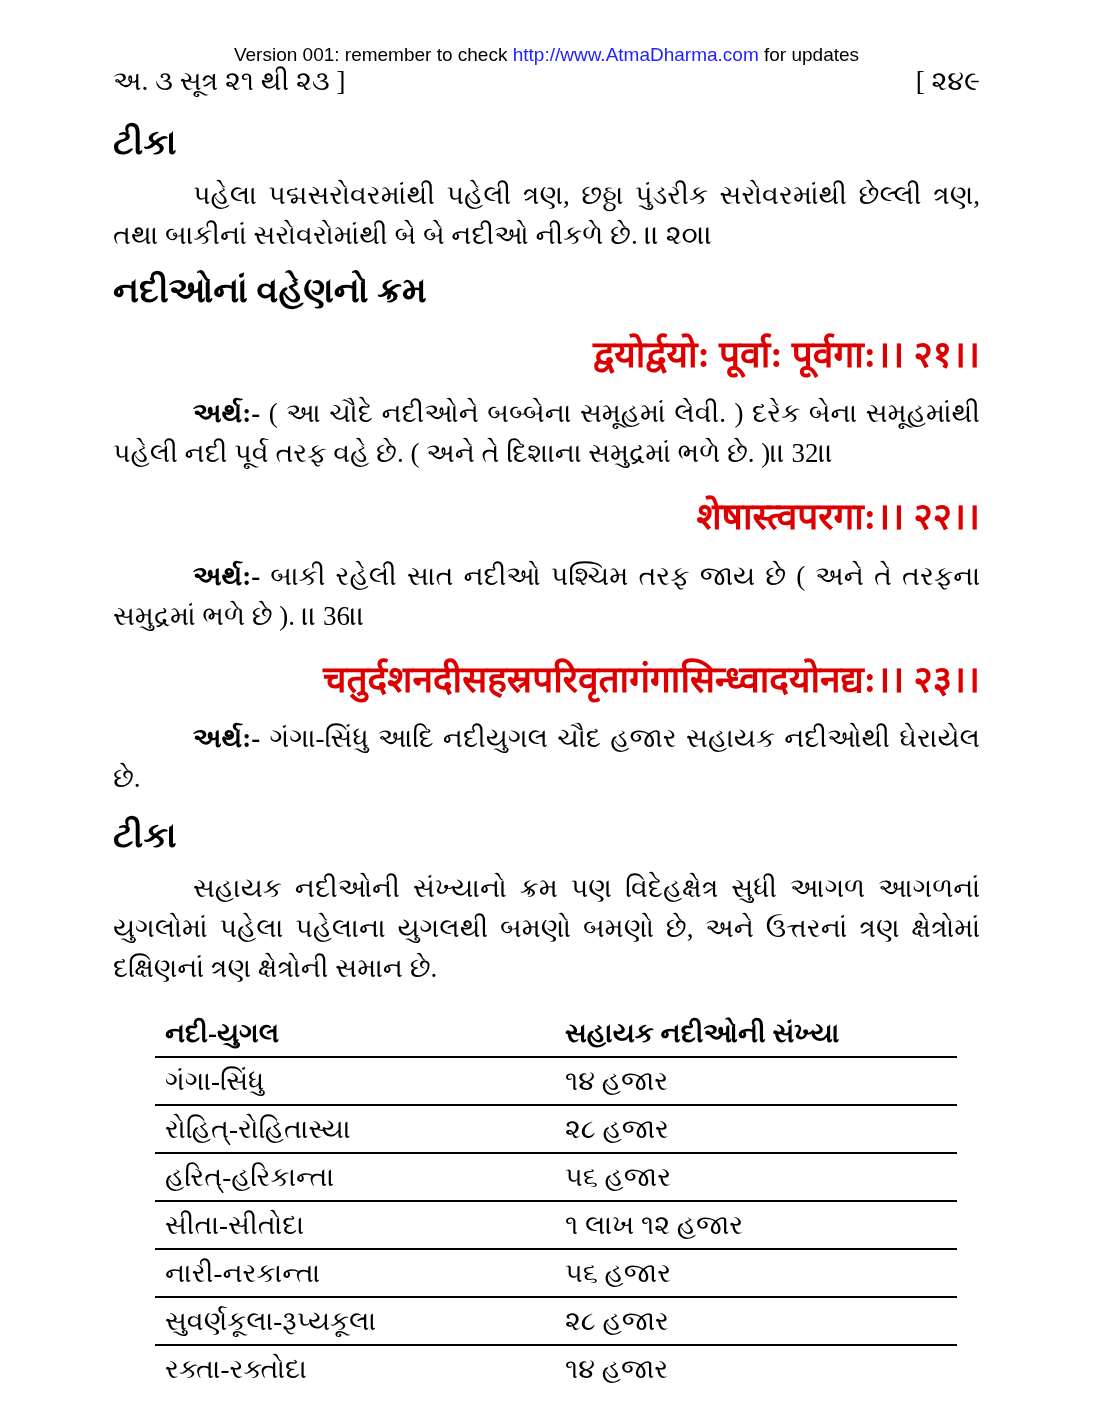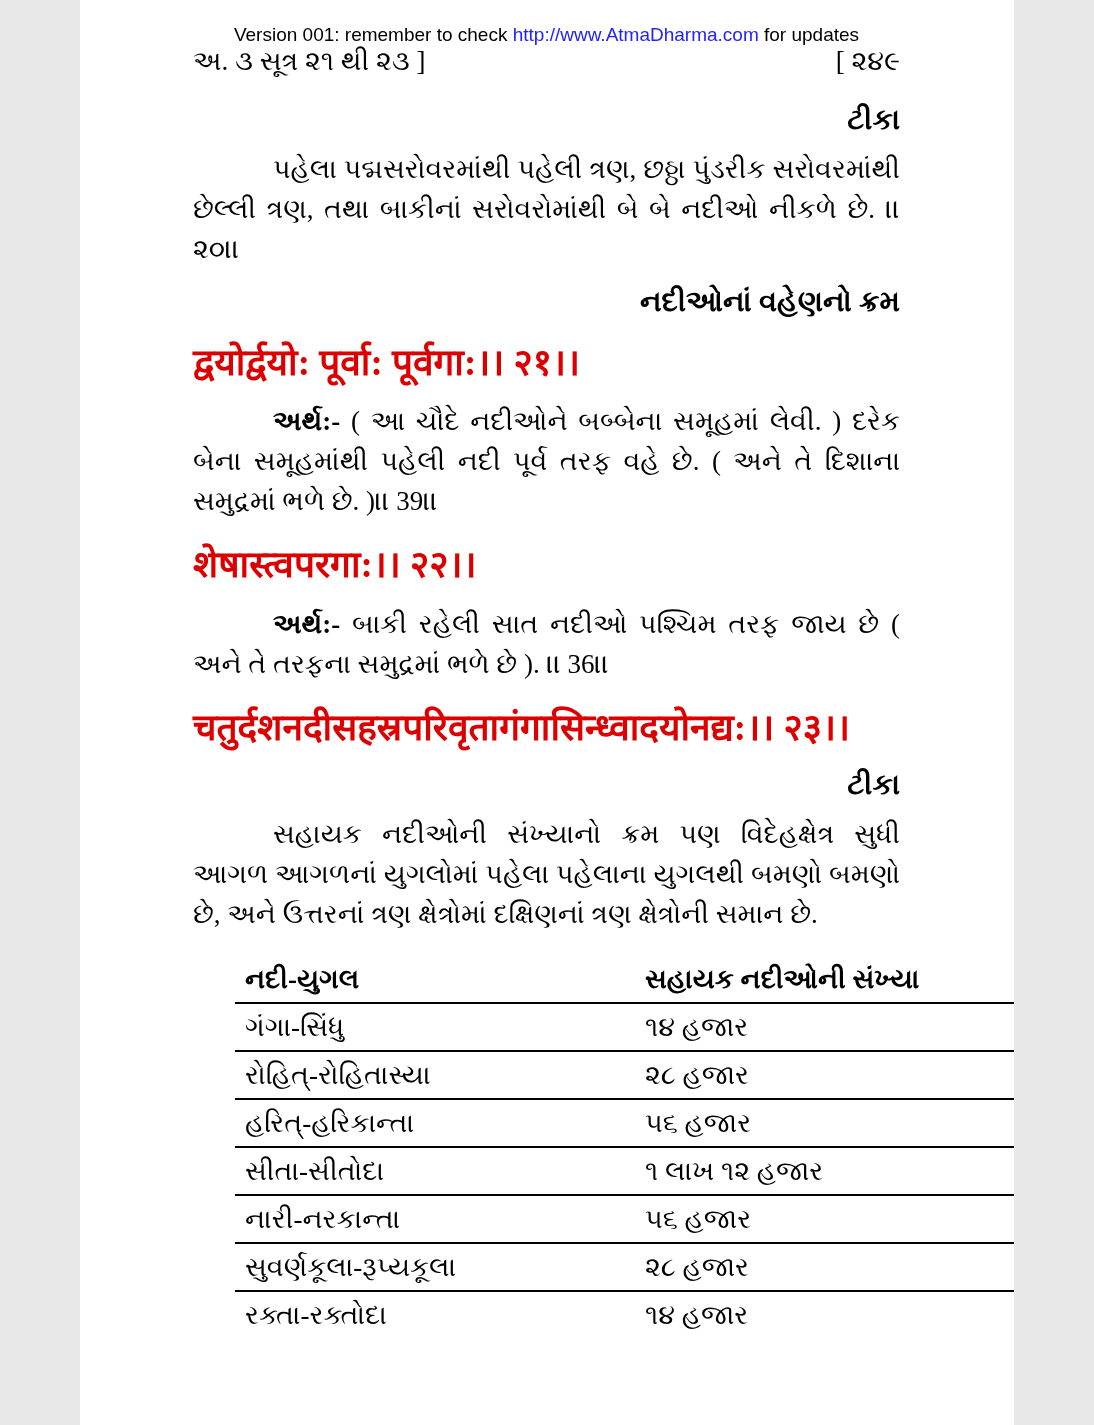--- a/index.html
+++ b/index.html
@@ -1,42 +1,42 @@
 <!DOCTYPE html>
 <html><head>
 <meta charset="utf-8">
 <style>
   html,body{margin:0;padding:0;background:#e8e8e8;}
   .page{
-    width:934px;height:1425px;background:#ffffff;color:#000;
+    width:1094px;height:1425px;background:#ffffff;color:#000;
     font-family:"Liberation Serif", serif;
     position:relative;box-sizing:border-box;
-    padding:24px 114px 0 113px;margin:0 auto;overflow:hidden;
+    padding:44px 114px 0 113px;margin:0 auto;overflow:hidden;
   }
   .top-notice{
     font-family:"Liberation Sans", sans-serif;
     font-size:19px;text-align:center;white-space:nowrap;
   }
   .link{color:#2222ff;text-decoration:none;}
   .page-header{
     display:flex;justify-content:space-between;align-items:baseline;
     font-size:27px;
   }
   .h-center{
-    font-size:29px;font-weight:bold;text-align:right;
+    font-size:35px;font-weight:bold;text-align:left;
   }
   .tika1{margin-top:26px;}
   .para{
     font-size:27px;line-height:40px;text-align:justify;
     text-indent:80px;margin-top:12px;
   }
   .artha-label{font-weight:bold;}
   .flow-heading{margin-top:16px;}
   .sutra{
-    color:#dd0000;font-weight:bold;text-align:left;
+    color:#dd0000;font-weight:bold;text-align:right;
     font-size:37px;line-height:1.2;margin-top:22px;
   }
   .artha{margin-top:16px;}
   .trib-heading{margin-top:18px;}
   .tika2{margin-top:18px;}
   .rivers-table{
     margin-top:22px;margin-left:42px;width:802px;
     font-size:27px;border-collapse:collapse;
   }
   .rivers-table .t-row{display:flex;border-top:2px solid #000;}
@@ -58,29 +58,30 @@
   </div>
 
   <div class="h-center tika1">ટીકા</div>
 
   <div class="para">પહેલા પદ્મસરોવરમાંથી પહેલી ત્રણ, છઠ્ઠા પુંડરીક સરોવરમાંથી છેલ્લી ત્રણ, તથા બાકીનાં સરોવરોમાંથી બે બે નદીઓ નીકળે છે. ।। ૨૦।।</div>
 
   <div class="h-center flow-heading">નદીઓનાં વહેણનો ક્રમ</div>
 
   <div class="sutra">द्वयोर्द्वयो: पूर्वा: पूर्वगा:।। २१।।</div>
 
-  <div class="para artha"><span class="artha-label">અર્થ:-</span><span> ( આ ચૌદે નદીઓને બબ્બેના સમૂહમાં લેવી. ) દરેક બેના સમૂહમાંથી પહેલી નદી પૂર્વ તરફ વહે છે. ( અને તે દિશાના સમુદ્રમાં ભળે છે. )।। 39।।</span></div>
+  <div class="para artha"><span class="artha-label">અર્થ:-</span><span> ( આ ચૌદે નદીઓને બબ્બેના સમૂહમાં લેવી. ) દરેક બેના સમૂહમાંથી પહેલી નદી પૂર્વ તરફ વહે છે. ( અને તે દિશાના સમુદ્રમાં ભળે છે. )।। 32।।</span></div>
 
   <div class="sutra">शेषास्त्वपरगा:।। २२।।</div>
 
   <div class="para artha"><span class="artha-label">અર્થ:-</span><span> બાકી રહેલી સાત નદીઓ પશ્ચિમ તરફ જાય છે ( અને તે તરફના સમુદ્રમાં ભળે છે ). ।। 36।।</span></div>
 
 
   <div class="sutra">चतुर्दशनदीसहस्रपरिवृतागंगासिन्ध्वादयोनद्य:।। २३।।</div>
 
+  <div class="para artha"><span class="artha-label">અર્થ:-</span><span> ગંગા-સિંધુ આદિ નદીયુગલ ચૌદ હજાર સહાયક નદીઓથી ઘેરાયેલ છે.</span></div>
 
   <div class="h-center tika2">ટીકા</div>
 
   <div class="para">સહાયક નદીઓની સંખ્યાનો ક્રમ પણ વિદેહક્ષેત્ર સુધી આગળ આગળનાં યુગલોમાં પહેલા પહેલાના યુગલથી બમણો બમણો છે, અને ઉત્તરનાં ત્રણ ક્ષેત્રોમાં દક્ષિણનાં ત્રણ ક્ષેત્રોની સમાન છે.</div>
 
   <div class="rivers-table">
     <div class="t-row head">
       <div class="t-cell c1">નદી-યુગલ</div>
       <div class="t-cell c2">સહાયક નદીઓની સંખ્યા</div>
     </div>

